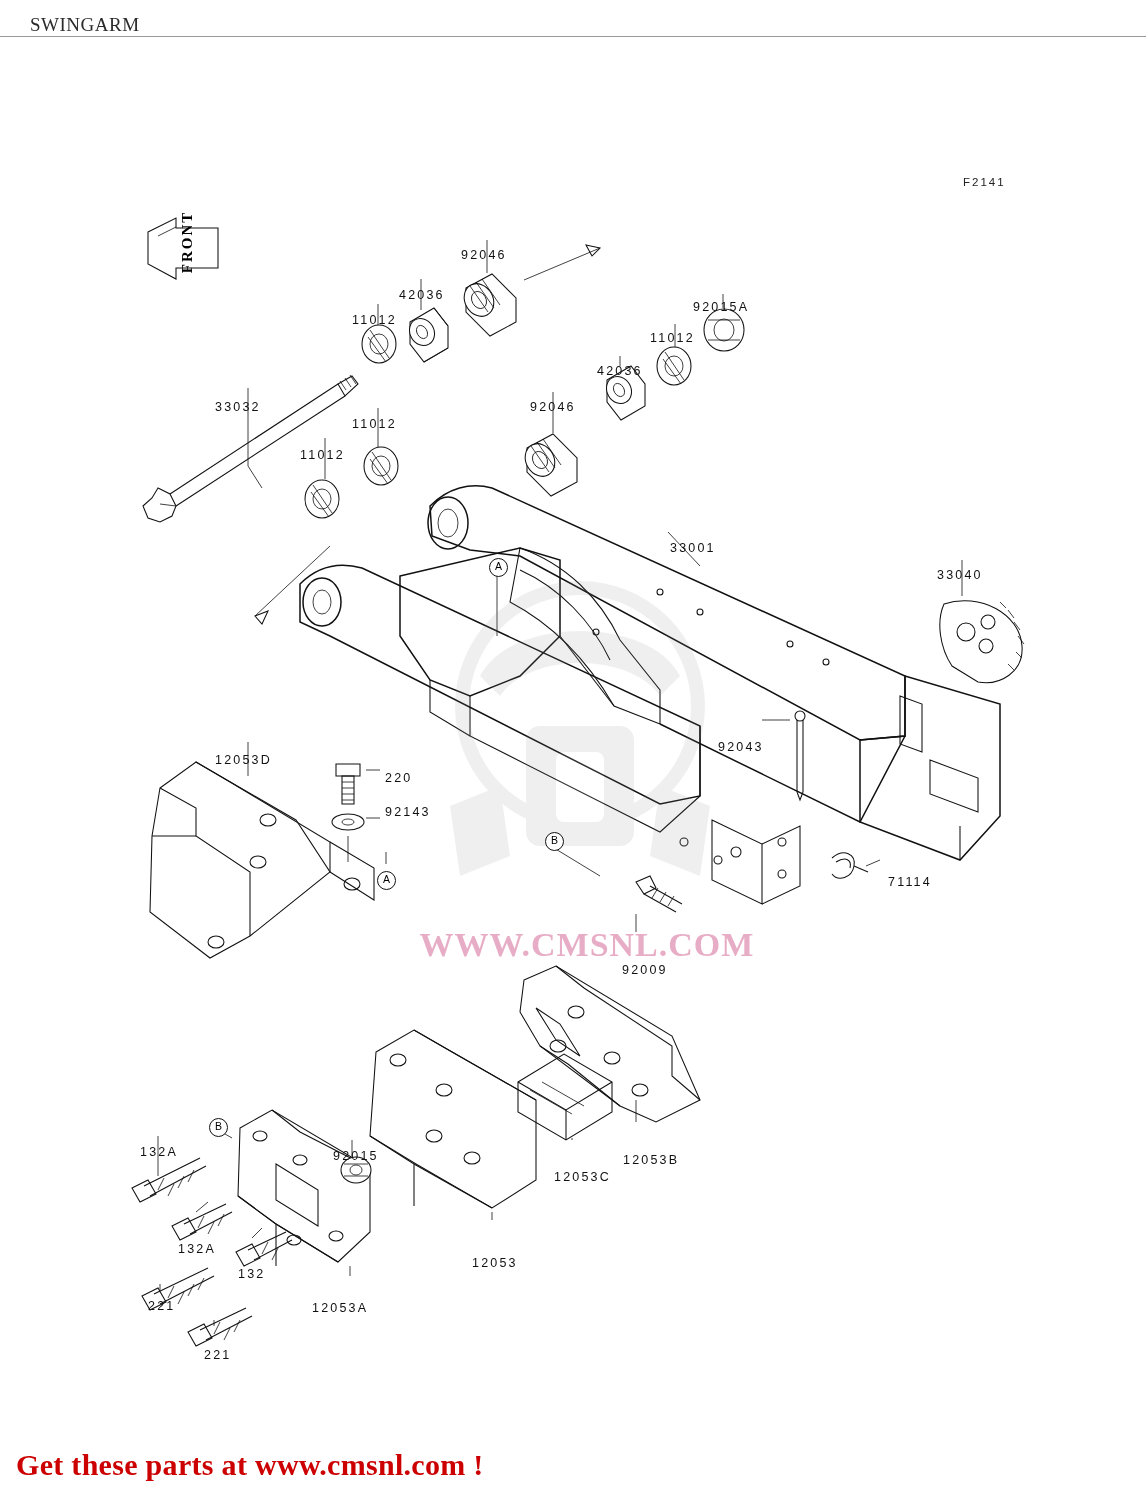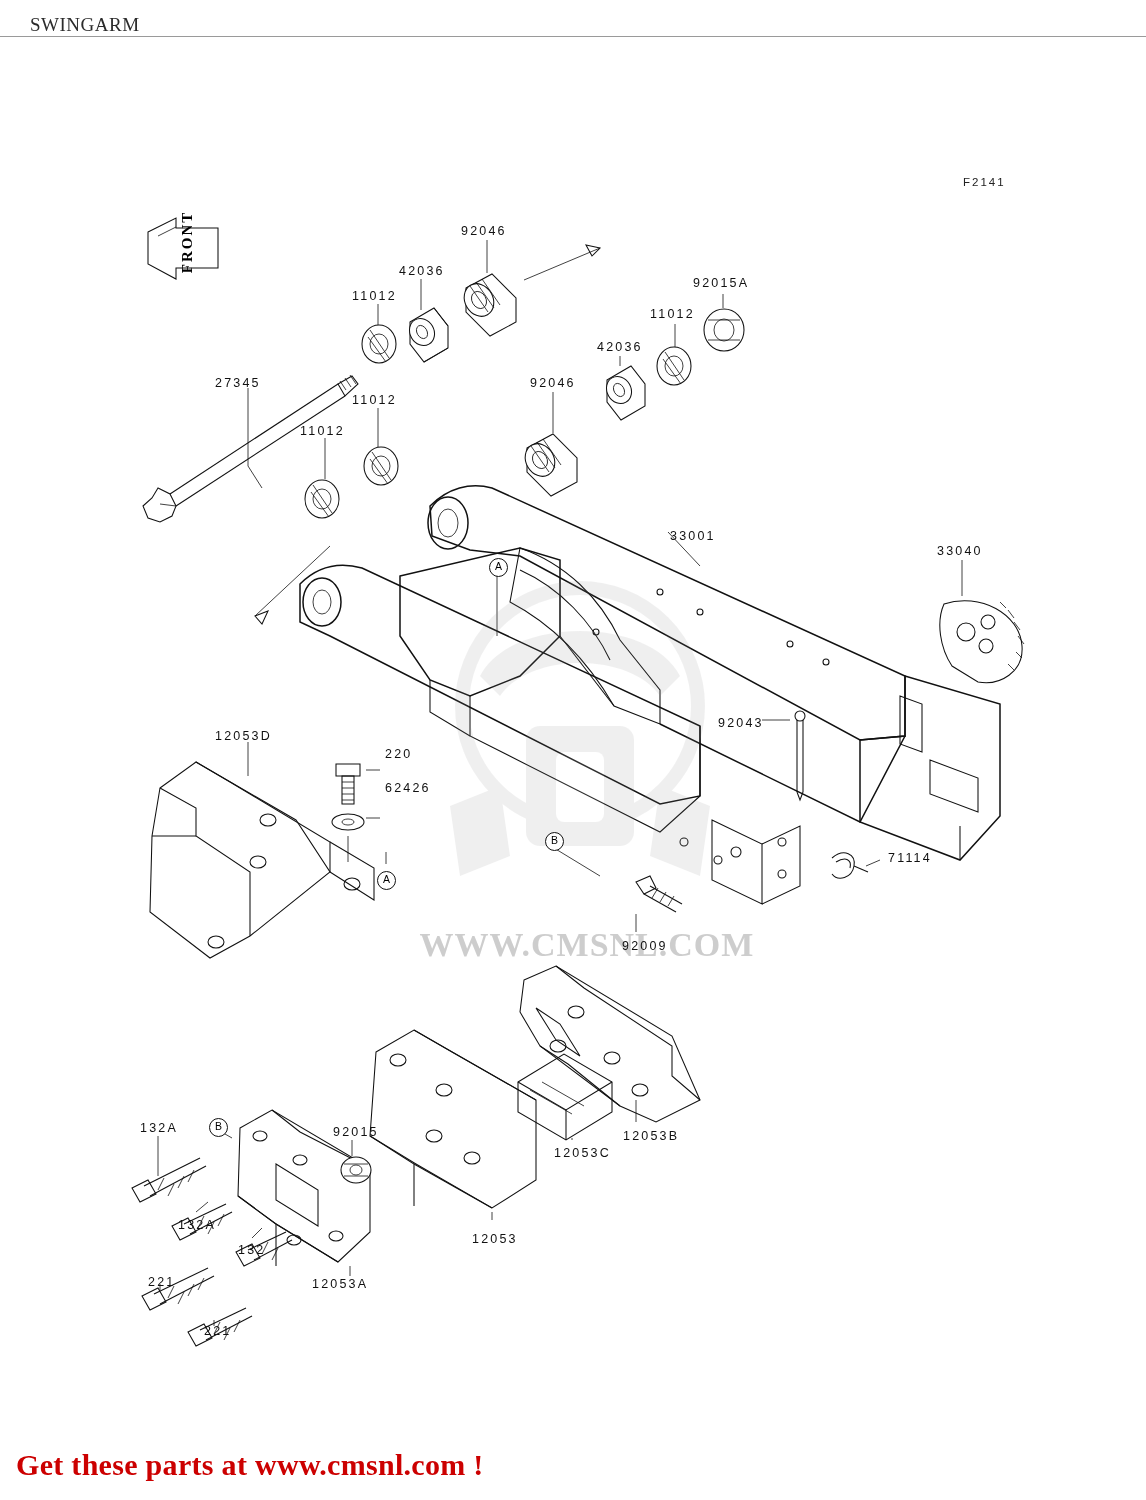--- a/index.html
+++ b/index.html
@@ -12,30 +12,30 @@
 
   
   #diagram{position:absolute;left:0;top:36px;width:1146px;height:1404px;}
   #fig-code{position:absolute;left:963px;top:140px;font-size:11.5px;letter-spacing:2px;color:#222;text-align:center;}
 
   
   #footer{position:absolute;left:16px;top:1448px;width:1146px;text-align:left;
           font-family:"Liberation Serif",serif;font-size:30px;font-weight:bold;color:#cc0000;letter-spacing:.3px;}
 
   
-  .lbl{position:absolute;font-size:12.5px;letter-spacing:2.2px;color:#111;white-space:nowrap;}
+  .lbl{position:absolute;font-size:12.5px;letter-spacing:2.2px;color:#111;white-space:nowrap;margin-top:24px;}
 
   
   .callout{position:absolute;width:17px;height:17px;border:1.3px solid #111;border-radius:50%;
            font-size:10.5px;line-height:15px;text-align:center;background:#fff;}
 
   
   #wm{position:absolute;left:330px;top:520px;width:500px;height:430px;opacity:.13;pointer-events:none;}
   #wm-text{position:absolute;left:337px;top:890px;width:500px;text-align:center;
-           font-family:"Liberation Serif",serif;font-size:34px;font-weight:bold;color:#737373;opacity:.35;letter-spacing:1px;}
+           font-family:"Liberation Serif",serif;font-size:34px;font-weight:bold;color:#be185d;opacity:.35;letter-spacing:1px;}
 
   svg{display:block;}
   .ln{stroke:#111;stroke-width:1.05;fill:none;}
   .ln2{stroke:#111;stroke-width:1.5;fill:none;}
   .thin{stroke:#111;stroke-width:.8;fill:none;}
   .wht{fill:#ffffff;stroke:#111;stroke-width:1.05;}
   .lead{stroke:#111;stroke-width:.8;fill:none;}
 </style>
 </head>
 <body>
@@ -348,29 +348,29 @@
   </svg>
   <div id="wm-text">WWW.CMSNL.COM</div>
 
   <div class="lbl" style="left:461px;top:188px">92046</div>
   <div class="lbl" style="left:399px;top:228px">42036</div>
   <div class="lbl" style="left:352px;top:253px">11012</div>
   <div class="lbl" style="left:693px;top:240px">92015A</div>
   <div class="lbl" style="left:650px;top:271px">11012</div>
   <div class="lbl" style="left:597px;top:304px">42036</div>
   <div class="lbl" style="left:530px;top:340px">92046</div>
-  <div class="lbl" style="left:215px;top:340px">27345</div>
+  <div class="lbl" style="left:215px;top:340px">33032</div>
   <div class="lbl" style="left:352px;top:357px">11012</div>
   <div class="lbl" style="left:300px;top:388px">11012</div>
-  <div class="lbl" style="left:670px;top:493px">33001</div>
+  <div class="lbl" style="left:670px;top:481px">33001</div>
   <div class="lbl" style="left:937px;top:508px">33040</div>
   <div class="lbl" style="left:215px;top:693px">12053D</div>
   <div class="lbl" style="left:385px;top:711px">220</div>
   <div class="lbl" style="left:718px;top:680px">92043</div>
-  <div class="lbl" style="left:385px;top:745px">62426</div>
+  <div class="lbl" style="left:385px;top:745px">92143</div>
   <div class="lbl" style="left:888px;top:815px">71114</div>
   <div class="lbl" style="left:622px;top:903px">92009</div>
   <div class="lbl" style="left:623px;top:1093px">12053B</div>
   <div class="lbl" style="left:333px;top:1089px">92015</div>
   <div class="lbl" style="left:554px;top:1110px">12053C</div>
   <div class="lbl" style="left:140px;top:1085px">132A</div>
   <div class="lbl" style="left:178px;top:1182px">132A</div>
   <div class="lbl" style="left:238px;top:1207px">132</div>
   <div class="lbl" style="left:472px;top:1196px">12053</div>
   <div class="lbl" style="left:148px;top:1239px">221</div>

